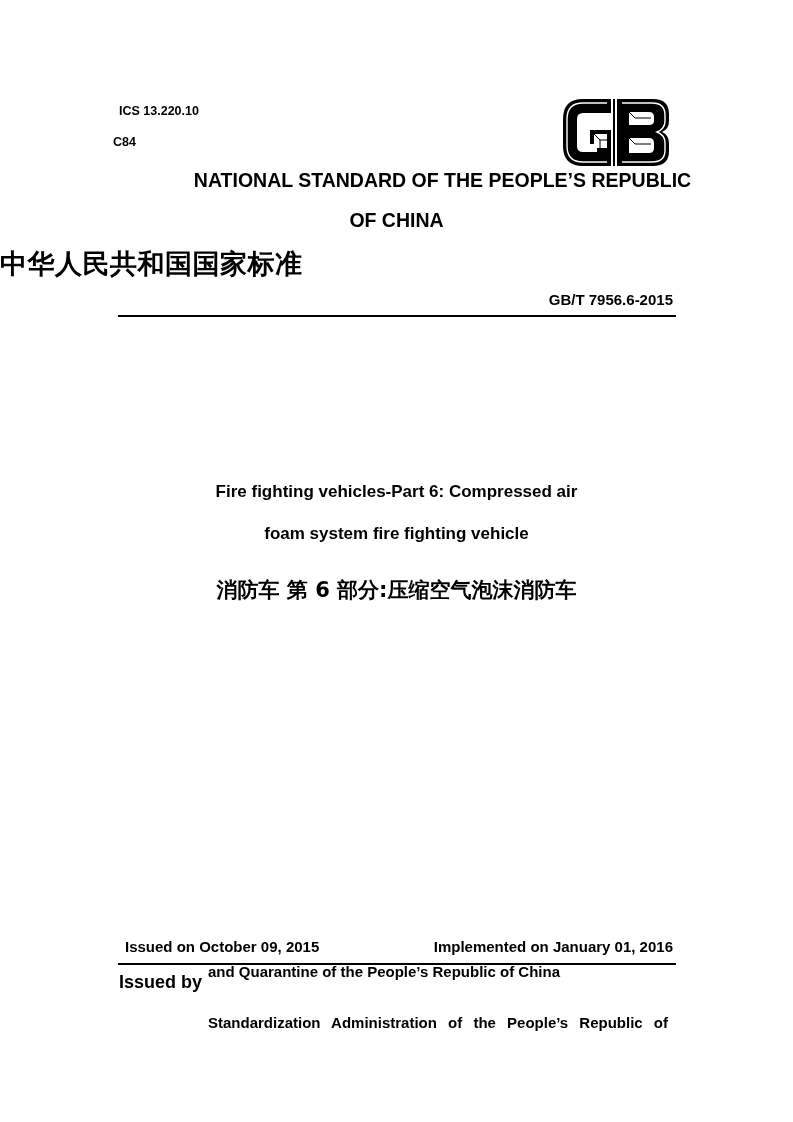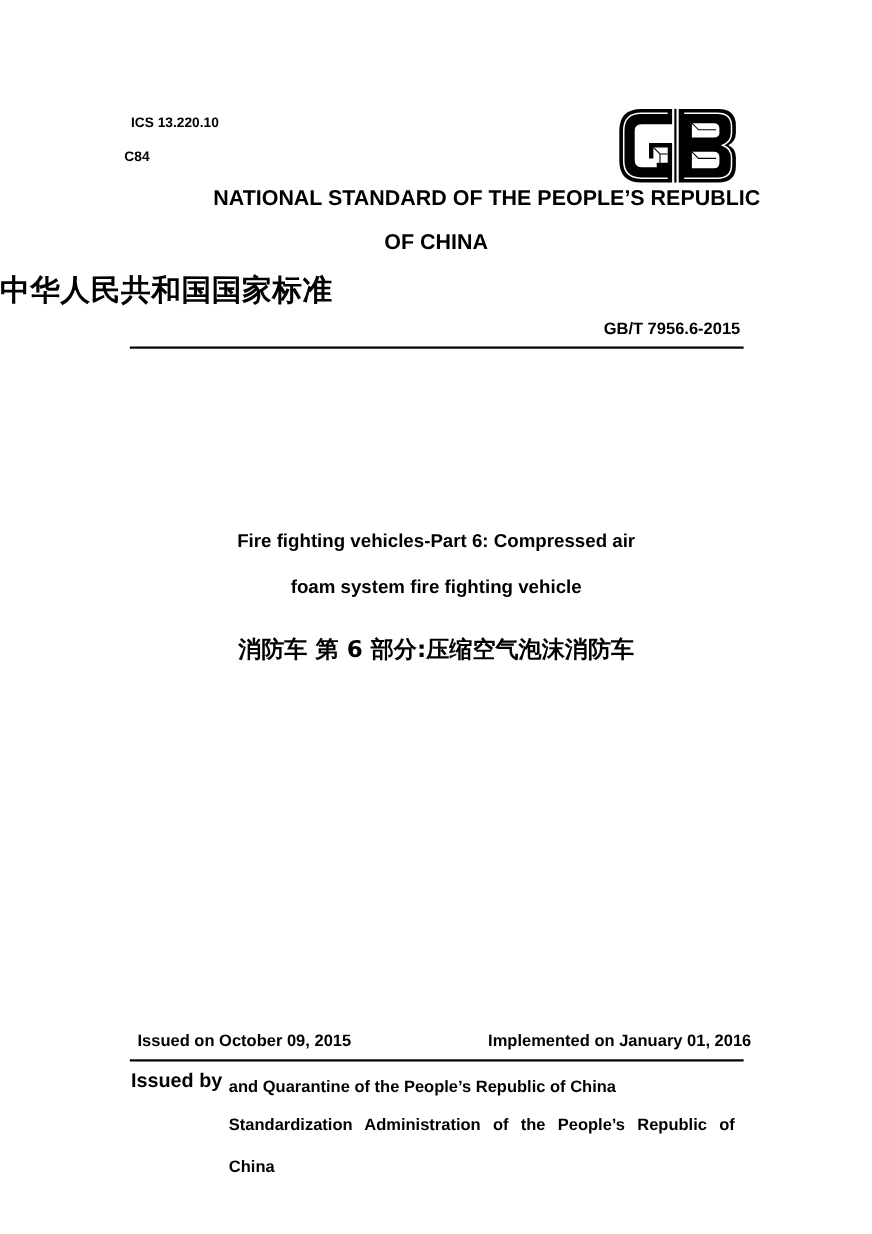--- a/index.html
+++ b/index.html
@@ -32,30 +32,30 @@
   }
   .dt1 { top: 482px; }
   .dt2 { top: 524px; }
   .doc-title-cn {
     left: 0; width: 793px; text-align: center; top: 576px;
     font-weight: bold; font-size: 21px;
     font-family: "DejaVu Sans", sans-serif;
   }
   .issue-row { top: 938px; font-weight: bold; font-size: 15px; }
   .issued-on { left: 125px; }
-  .implemented-on { right: 110px; }
+  .implemented-on { right: 120px; }
   .issued-by-label { left: 119px; top: 972px; font-weight: bold; font-size: 18px; }
   .issuer {
     left: 208px; width: 460px; font-weight: bold; font-size: 15px;
     line-height: 21px; text-align: justify;
   }
   .issuer1 { top: 961px; }
   .issuer2 { top: 1012px; }
   .issuer span.line { display: block; text-align: justify; text-align-last: justify; }
-  .issuer span.line.last { text-align-last: left; margin-top: 17px; }
+  .issuer span.line.last { text-align-last: left; }
 </style>
 </head>
 <body>
 
 <div class="abs small-bold ics">ICS 13.220.10</div>
 <div class="abs small-bold ccs">C84</div>
 
 <div class="abs logo">
   <svg width="111" height="71" viewBox="0 0 111 71">
 
@@ -94,14 +94,13 @@
 
 <div class="abs rule rule-bottom"></div>
 
 <div class="abs issued-by-label">Issued by</div>
 
 <div class="abs issuer issuer1">
   <span class="line last">and Quarantine of the People’s Republic of China</span>
 </div>
 <div class="abs issuer issuer2">
   <span class="line">Standardization Administration of the People’s Republic of</span>
-  <span class="line last">China</span>
 </div>
 
 </body></html>

